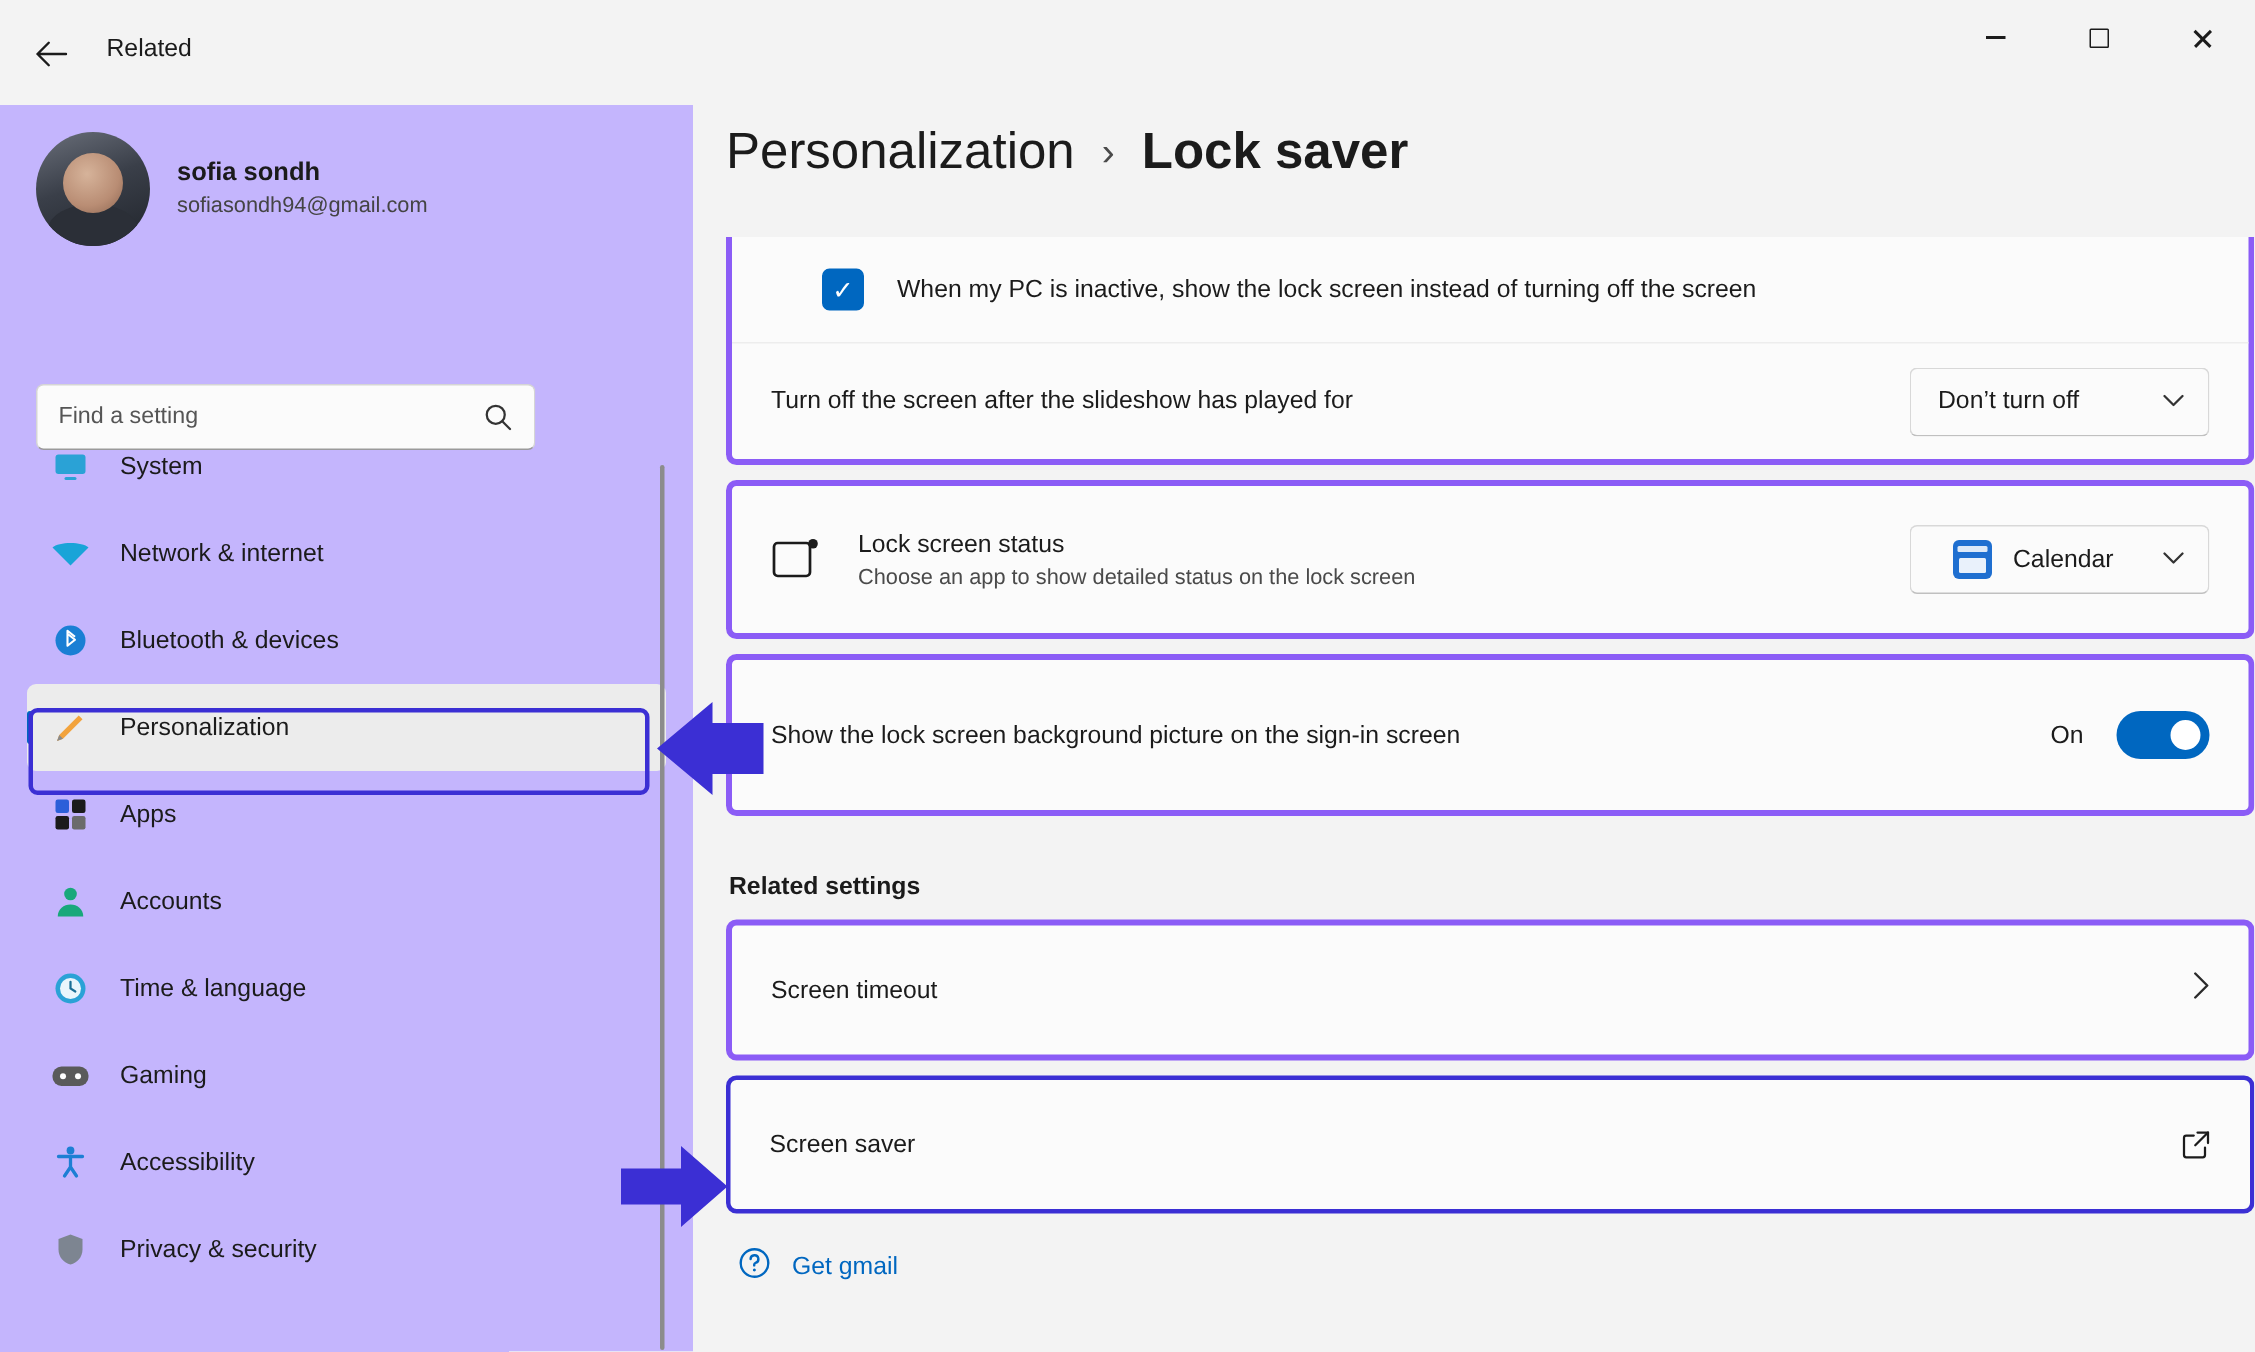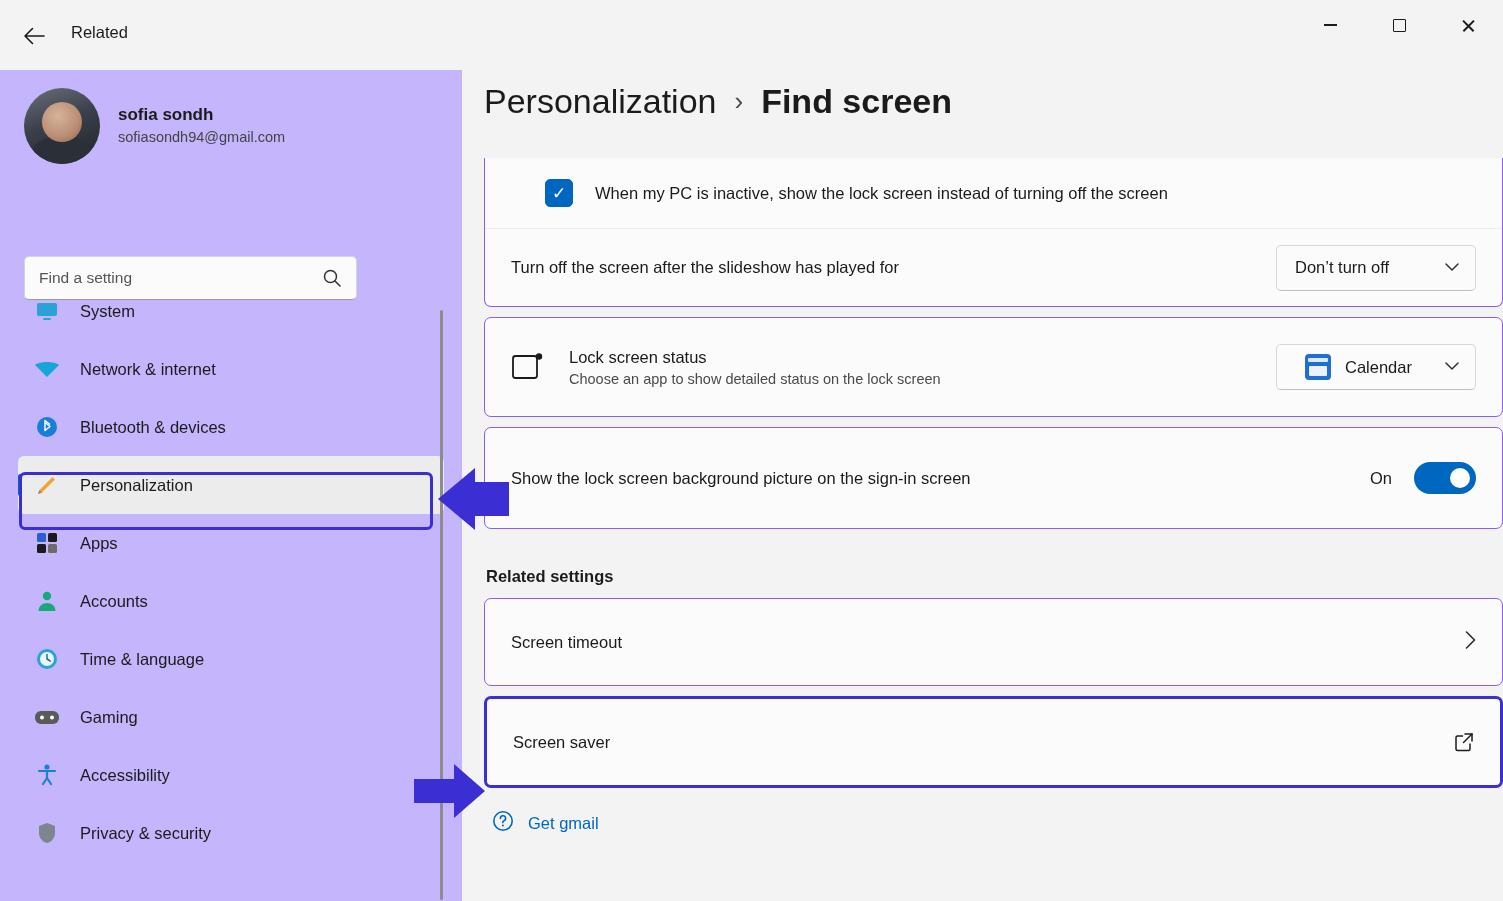--- a/index.html
+++ b/index.html
@@ -129,21 +129,21 @@
     font-size: 34px;
   }
   .crumb-link { color: #1b1b1b; font-weight: 400; }
   .crumb-sep { color: #4a4a4a; font-size: 26px; }
   .crumb-current { color: #1b1b1b; font-weight: 700; }
 
   .content { position: absolute; left: 22px; top: 88px; right: 0; bottom: 0; }
 
   .card {
     background: #fbfbfb;
-    border: 1px solid #8b5cf6;
+    border: 4px solid #8b5cf6;
     border-radius: 7px;
     margin-bottom: 10px;
     position: relative;
   }
   .card.partial { border-top: none; border-radius: 0 0 7px 7px; }
 
   .row {
     display: flex; align-items: center;
     padding: 0 26px;
     min-height: 78px;
@@ -385,21 +385,21 @@
     </div>
 
     <div class="scrollbar"></div>
   </div>
 
   <div class="main">
 
     <div class="breadcrumb">
       <span class="crumb-link">Personalization</span>
       <span class="crumb-sep">›</span>
-      <span class="crumb-current">Find screen</span>
+      <span class="crumb-current">Lock saver</span>
     </div>
 
     <div class="content">
 
       <div class="card partial" style="margin-top:0;">
         <div class="row checkbox-row">
           <div class="checkbox">
             <span class="check-glyph">✓</span>
           </div>
           <div class="row-label">When my PC is inactive, show the lock screen instead of turning off the screen</div>

